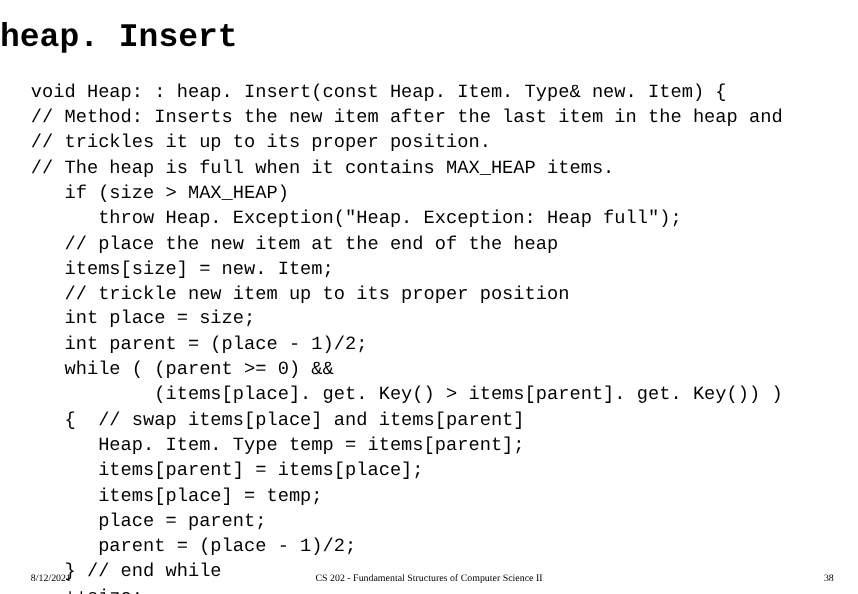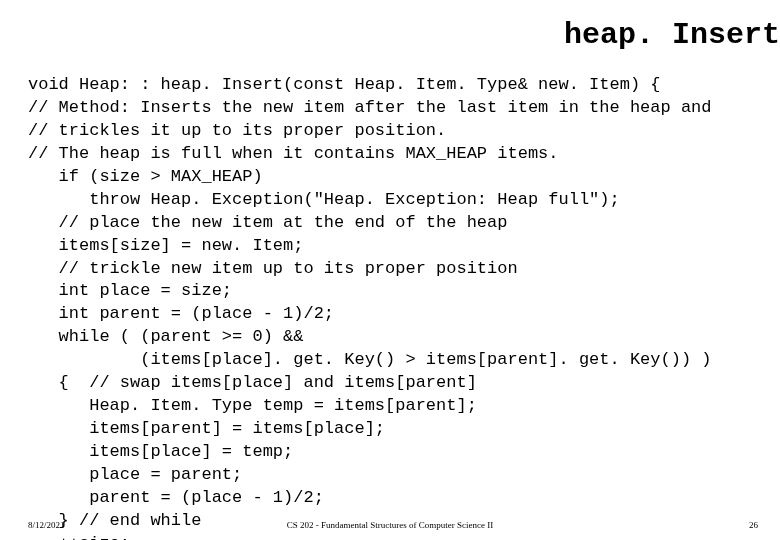--- a/index.html
+++ b/index.html
@@ -9,21 +9,21 @@
     height: 540px;
     background: #ffffff;
     font-family: "Times New Roman", serif;
     position: relative;
     overflow: hidden;
   }
   .title {
     font-family: "Courier New", monospace;
     font-weight: bold;
     font-size: 30px;
-    text-align: right;
+    text-align: left;
     margin-top: 18px;
     margin-bottom: 22px;
   }
   .code {
     font-family: "Courier New", monospace;
     font-size: 17px;
     line-height: 1.35;
     white-space: pre;
     margin-left: 28px;
   }
@@ -77,14 +77,14 @@
       items[place] = temp;
       place = parent;
       parent = (place - 1)/2;
    } // end while
    ++size;
 } // end heap. Insert</div>
 
 <div class="footer">
   <span class="footer-date">8/12/2021</span>
   <span class="footer-center">CS 202 - Fundamental Structures of Computer Science II</span>
-  <span class="footer-page">26</span>
+  <span class="footer-page">38</span>
 </div>
 
 </body></html>

